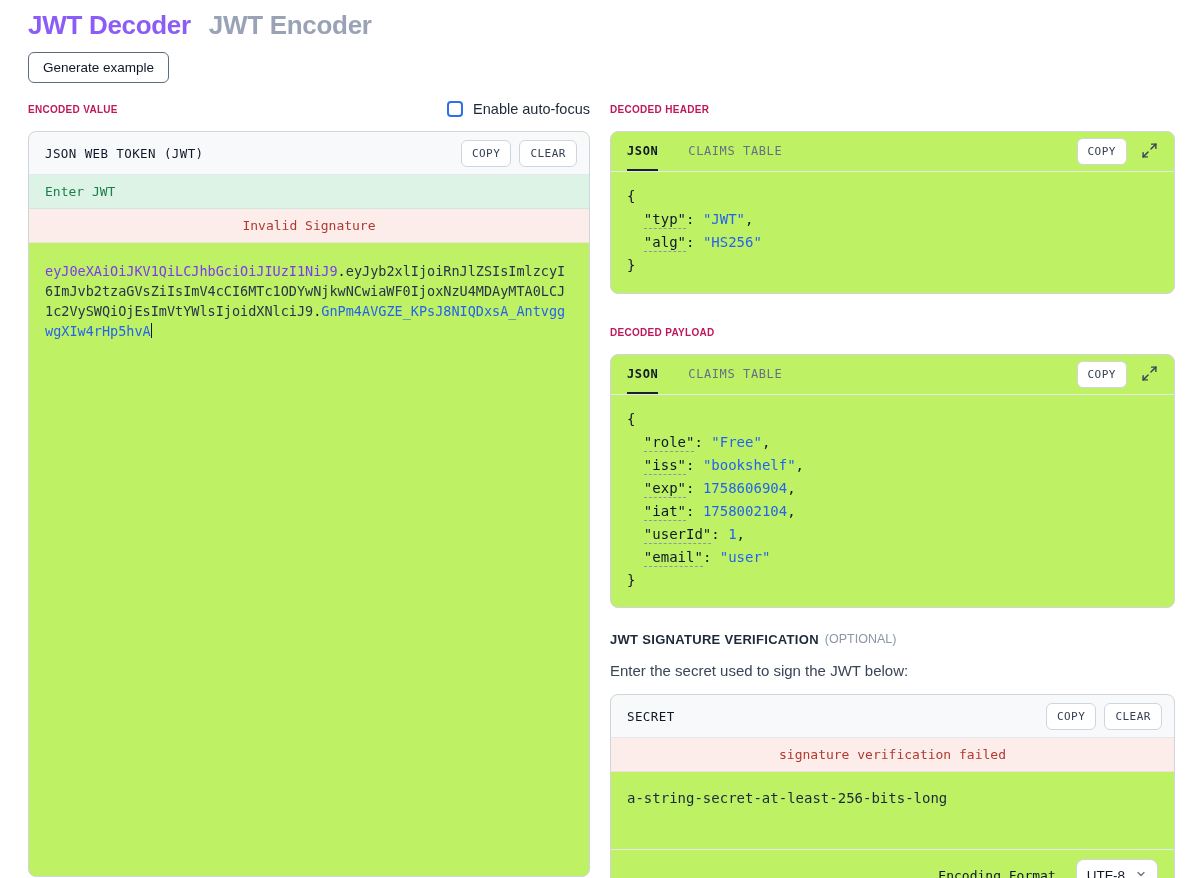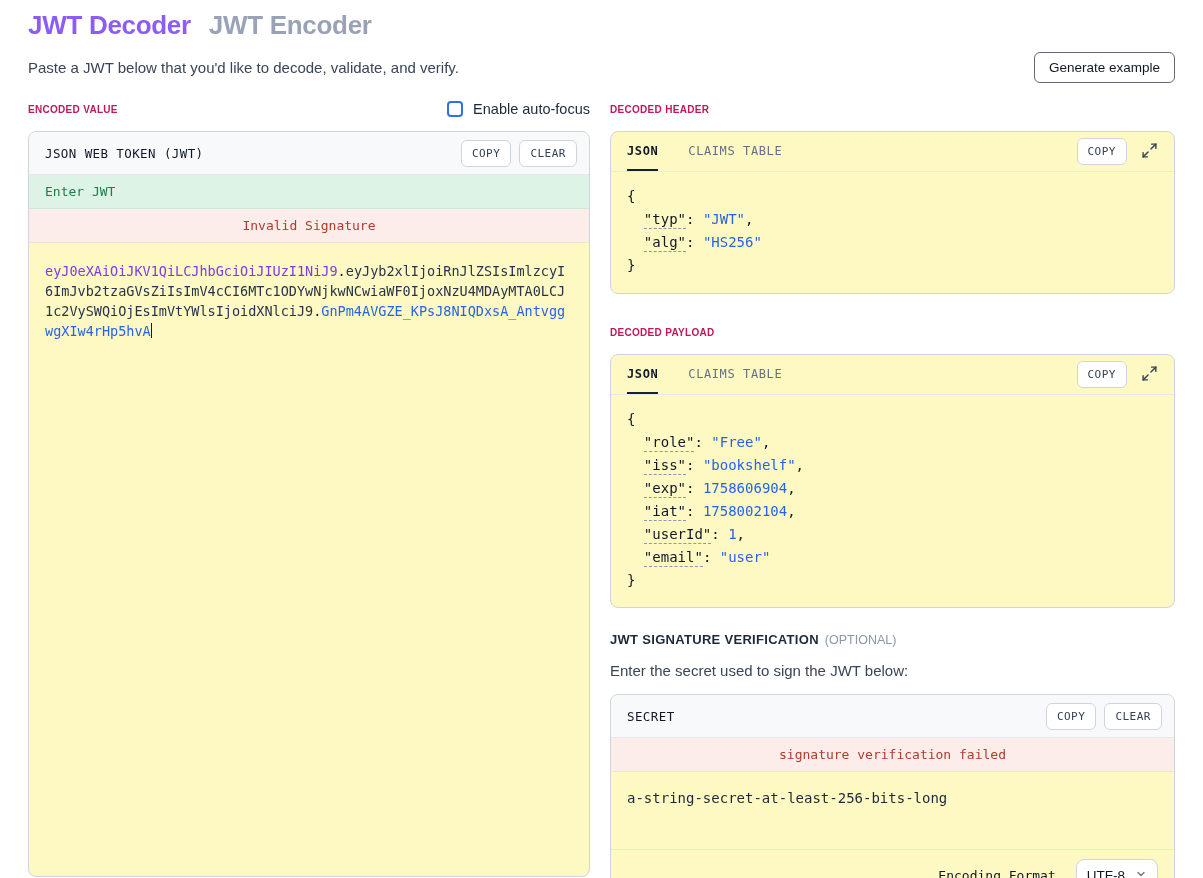--- a/index.html
+++ b/index.html
@@ -27,21 +27,21 @@
   .columns { display: flex; gap: 20px; margin-top: 16px; }
   .col-left { width: 562px; }
   .col-right { width: 565px; }
 
   .section-row { display: flex; justify-content: space-between; align-items: center; height: 20px; margin-bottom: 12px; }
   .section-label { font-size: 10px; font-weight: 700; letter-spacing: 0.3px; color: #be185d; }
   .autofocus { display: flex; align-items: center; gap: 10px; font-size: 14.5px; color: #1d2939; cursor: pointer; }
   .checkbox { width: 16px; height: 16px; border: 2px solid #2f6fed; border-radius: 4px; background: #fff; display: inline-block; flex: 0 0 auto; }
 
   
-  .card { border: 1px solid #d0d5dd; border-radius: 8px; background: #fef9c3; overflow: hidden; }
+  .card { border: 1px solid #d0d5dd; border-radius: 8px; background: #bef264; overflow: hidden; }
   .card-head {
     display: flex; justify-content: space-between; align-items: center;
     height: 43px; padding: 0 12px 0 16px; background: #f8f9fb; border-bottom: 1px solid #e4e7ec; flex: 0 0 auto;
   }
   .card-title { font-size: 12.5px; letter-spacing: 0.4px; color: #101828; }
   .head-btns { display: flex; gap: 8px; }
   .mini-btn {
     font-family: "DejaVu Sans Mono", "Liberation Mono", monospace; font-size: 11px; letter-spacing: 0.5px;
     color: #344054; background: #fff; border: 1px solid #d0d5dd; border-radius: 6px; padding: 6px 10px; cursor: pointer;
   }
@@ -73,21 +73,21 @@
   .json-view { padding: 13px 16px; font-size: 14px; line-height: 23px; color: #101828; }
   .jline { white-space: pre; }
   .j-key { color: #101828; border-bottom: 1px dashed #8e97a8; padding-bottom: 1px; }
   .j-val { color: #2563eb; }
   .j-p { color: #101828; }
   .card-decoded-header { height: 163px; }
   .card-decoded-payload { height: 254px; }
   .mt { margin-top: 28px; }
 
   
-  .sig-title-row { margin-top: 24px; display: flex; align-items: flex-end; gap: 6px; }
+  .sig-title-row { margin-top: 24px; display: flex; align-items: flex-start; gap: 6px; }
   .sig-title { font-size: 13px; font-weight: 700; letter-spacing: 0.3px; color: #1d2939; }
   .sig-optional { font-size: 12.5px; color: #8d96a8; font-weight: 400; }
   .sig-instruction { margin: 15px 0 0 0; font-size: 15px; color: #3a4557; }
   .card-secret { margin-top: 15px; height: 208px; display: flex; flex-direction: column; }
   .secret-content { flex: 1; padding: 18px 16px; font-size: 14px; color: #1d2939; cursor: text; }
   .secret-footer { border-top: 1px solid #e4e7ec; height: 52px; display: flex; align-items: center;
                    justify-content: flex-end; gap: 20px; padding: 0 16px; flex: 0 0 auto; }
   .encoding-label { font-size: 13px; color: #101828; }
   .encoding-select { display: flex; align-items: center; gap: 10px; border: 1px solid #d0d5dd; border-radius: 8px;
                      padding: 0 10px; height: 34px; font-size: 13.5px; color: #101828; background: #fff; cursor: pointer; }
@@ -96,21 +96,20 @@
 <body>
 
 <div class="page">
 
   <header>
     <nav class="title-row">
       <span class="title active">JWT Decoder</span>
       <span class="title">JWT Encoder</span>
     </nav>
     <div class="sub-row">
-      <p class="subtitle">Paste a JWT below that you'd like to decode, validate, and verify.</p>
       <button class="generate-btn">Generate example</button>
     </div>
   </header>
 
   <main class="columns">
 
     <section class="col-left">
       <div class="section-row">
         <span class="section-label">ENCODED VALUE</span>
         <label class="autofocus">

